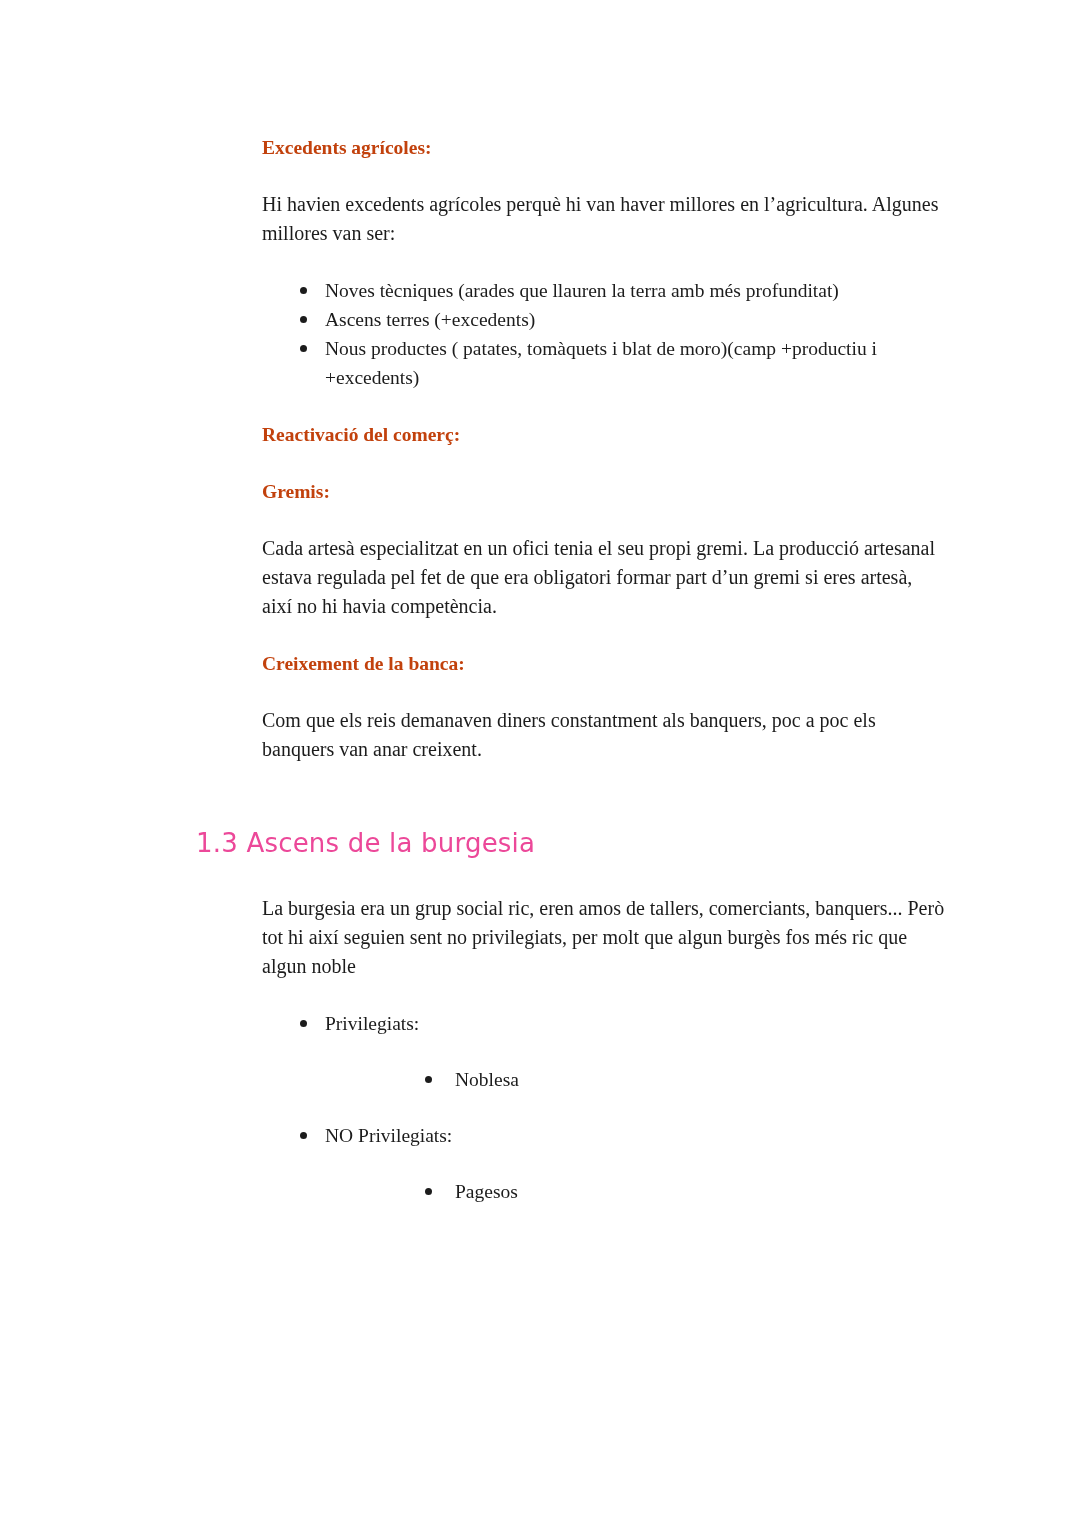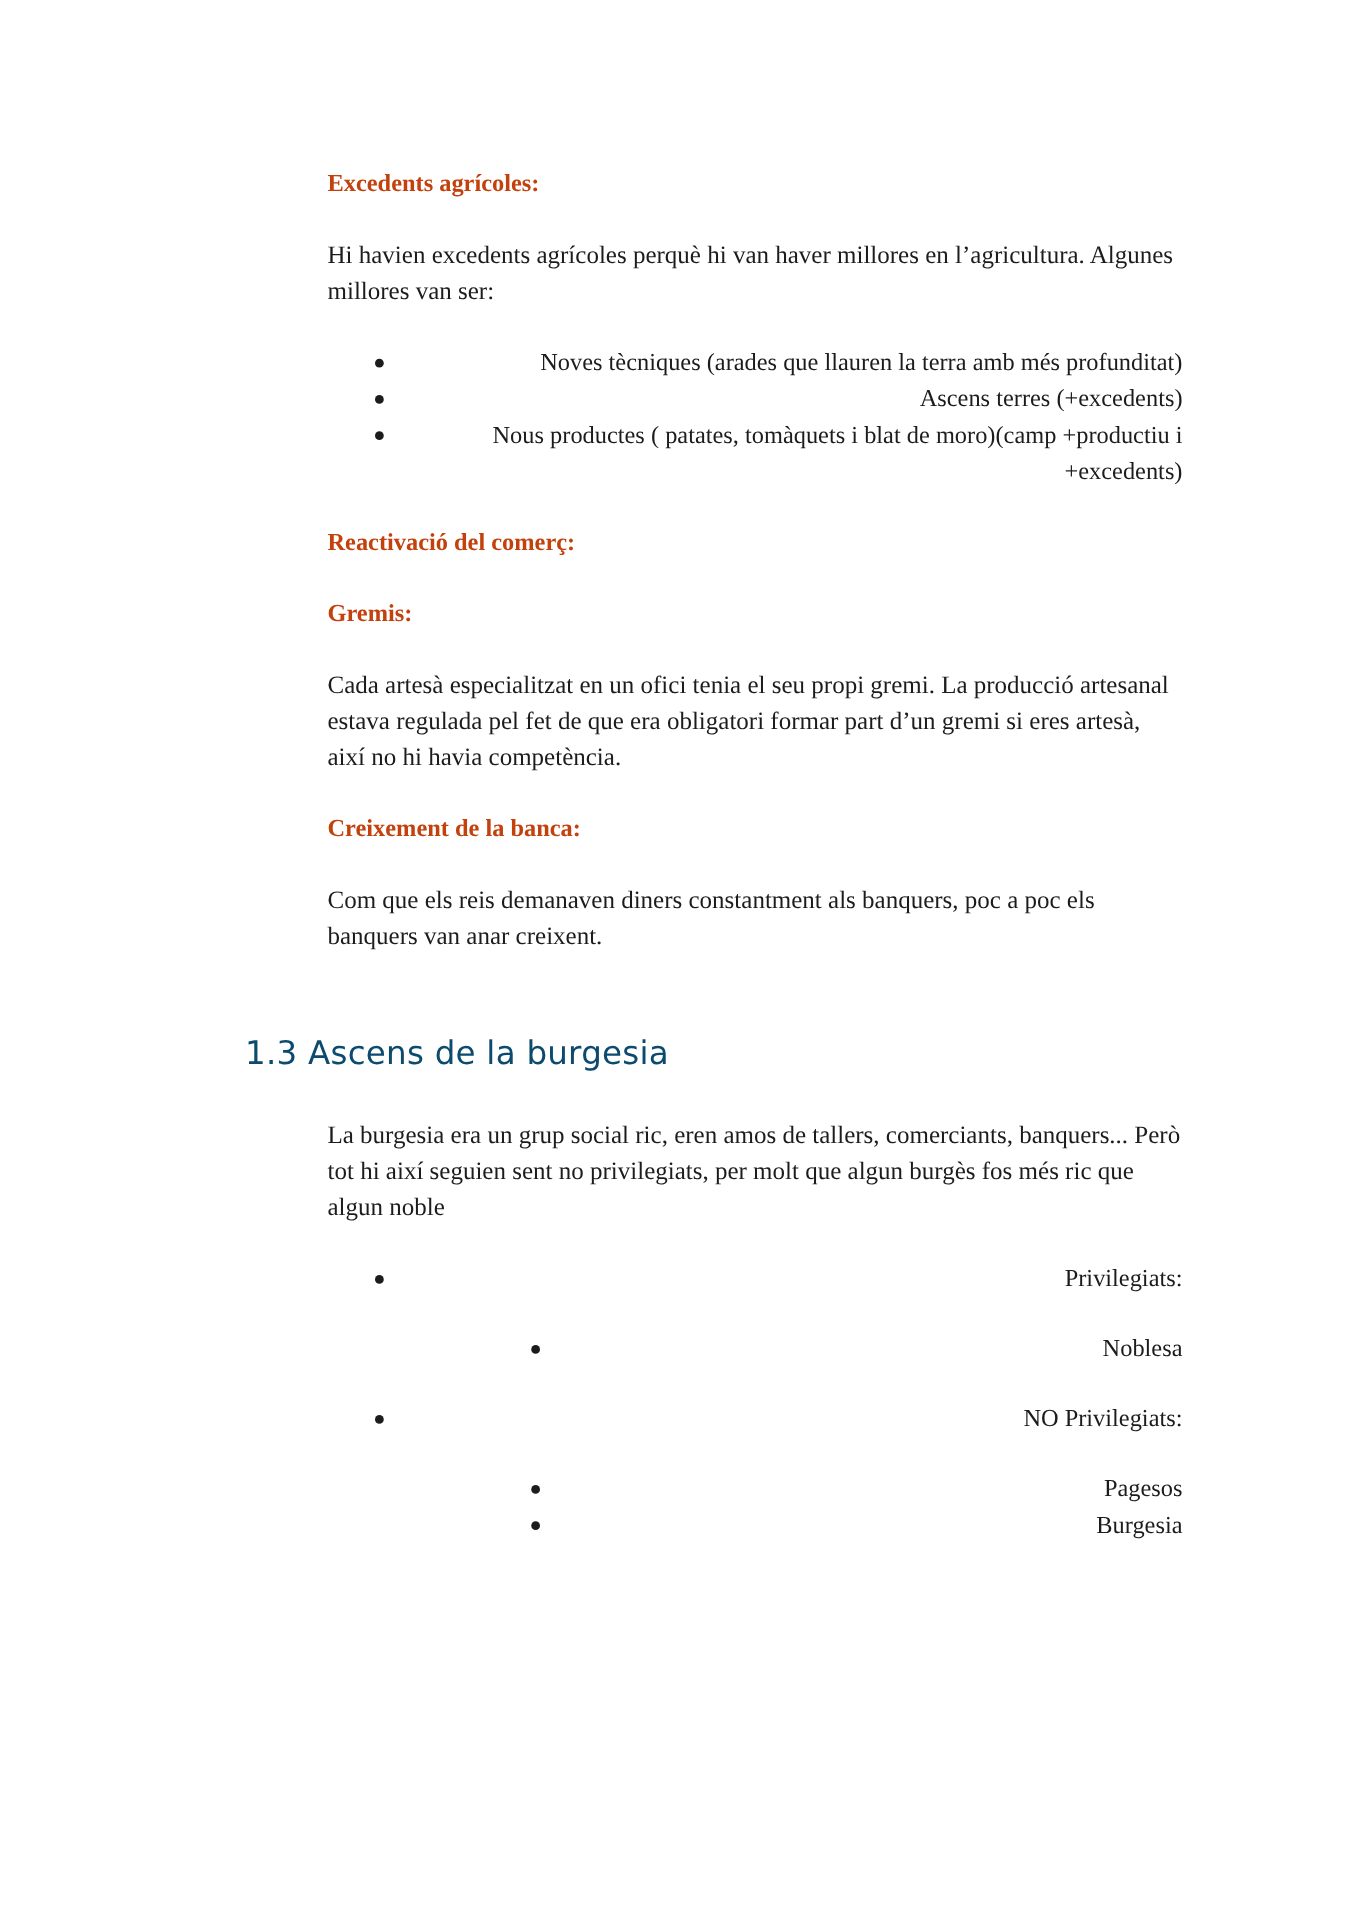--- a/index.html
+++ b/index.html
@@ -35,29 +35,28 @@
     margin: 26px 0 28px 0;
   }
   h3.blue-heading.first {
     margin-top: 0;
   }
   h2.section-heading {
     font-family: "DejaVu Sans", sans-serif;
     font-weight: 400;
     font-size: 26px;
     line-height: 34px;
-    color: #0c4a6e;
+    color: #ec4899;
     letter-spacing: 0.2px;
     margin: 62px 0 34px -66px; 
   }
   ul.bullets {
     list-style: none;
     margin: 0 0 28px 0;
     padding: 0;
-    text-align: right;
   }
   ul.bullets > li {
     position: relative;
     padding-left: 63px;
     font-size: 19.5px;
     line-height: 29px;
     margin: 0;
   }
   ul.bullets > li > .dot {
     position: absolute;
@@ -136,23 +135,19 @@
           </ul>
         </li>
         <li>
           <span class="dot"></span>
           <span>NO Privilegiats:</span>
           <ul class="bullets nested">
             <li>
               <span class="dot"></span>
               <span>Pagesos</span>
             </li>
-            <li>
-              <span class="dot"></span>
-              <span>Burgesia</span>
-            </li>
           </ul>
         </li>
       </ul>
     </section>
 
   </div>
 </div>
 
 </body></html>

